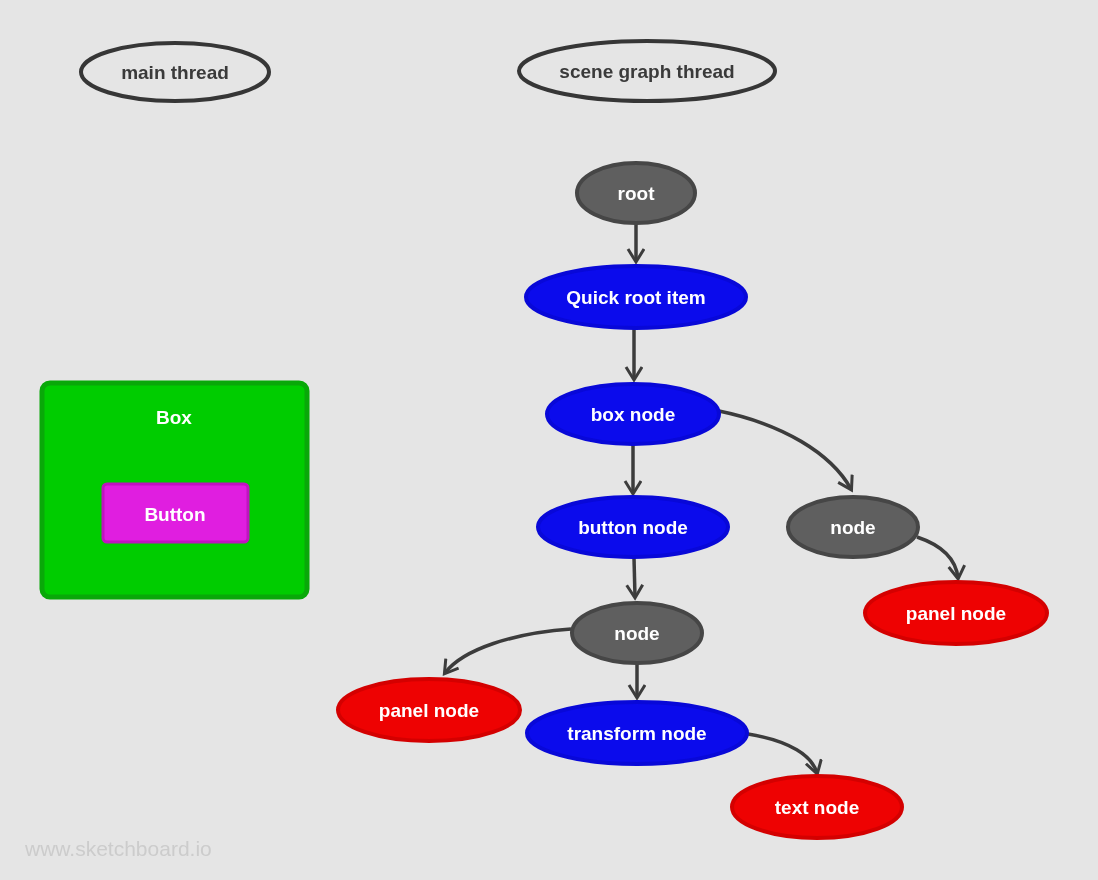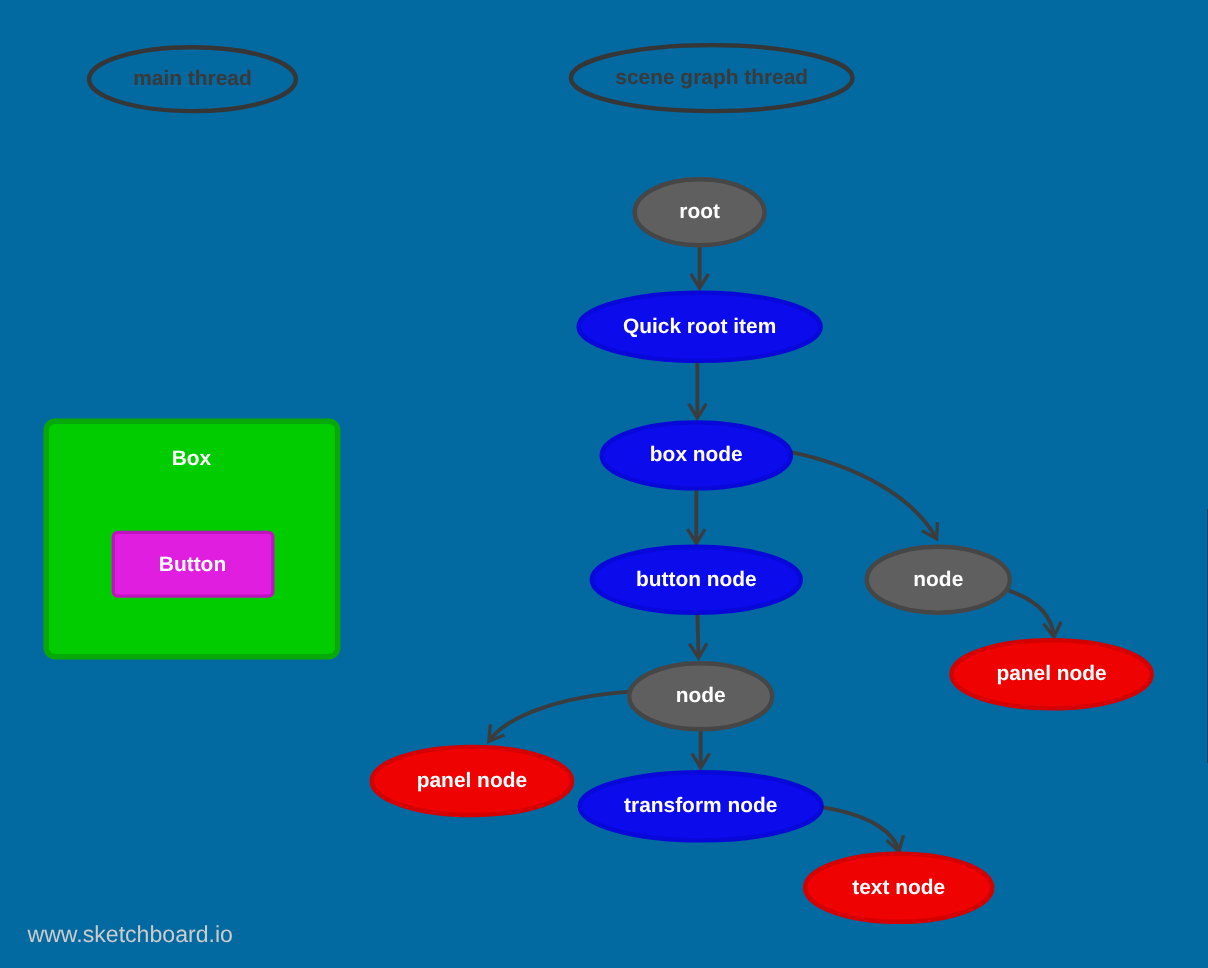--- a/index.html
+++ b/index.html
@@ -4,21 +4,21 @@
 <style>
   html, body {
     margin: 0;
     padding: 0;
     background: #000000;
   }
   .stage {
     position: relative;
     width: 1098px;
     height: 880px;
-    background: #0369a1;
+    background: #e5e5e5;
     overflow: hidden;
     font-family: "Liberation Sans", sans-serif;
   }
   svg { display: block; }
 
   .edge {
     fill: none;
     stroke: #3c3c3c;
     stroke-width: 3.5;
     marker-end: url(#arrowhead);

